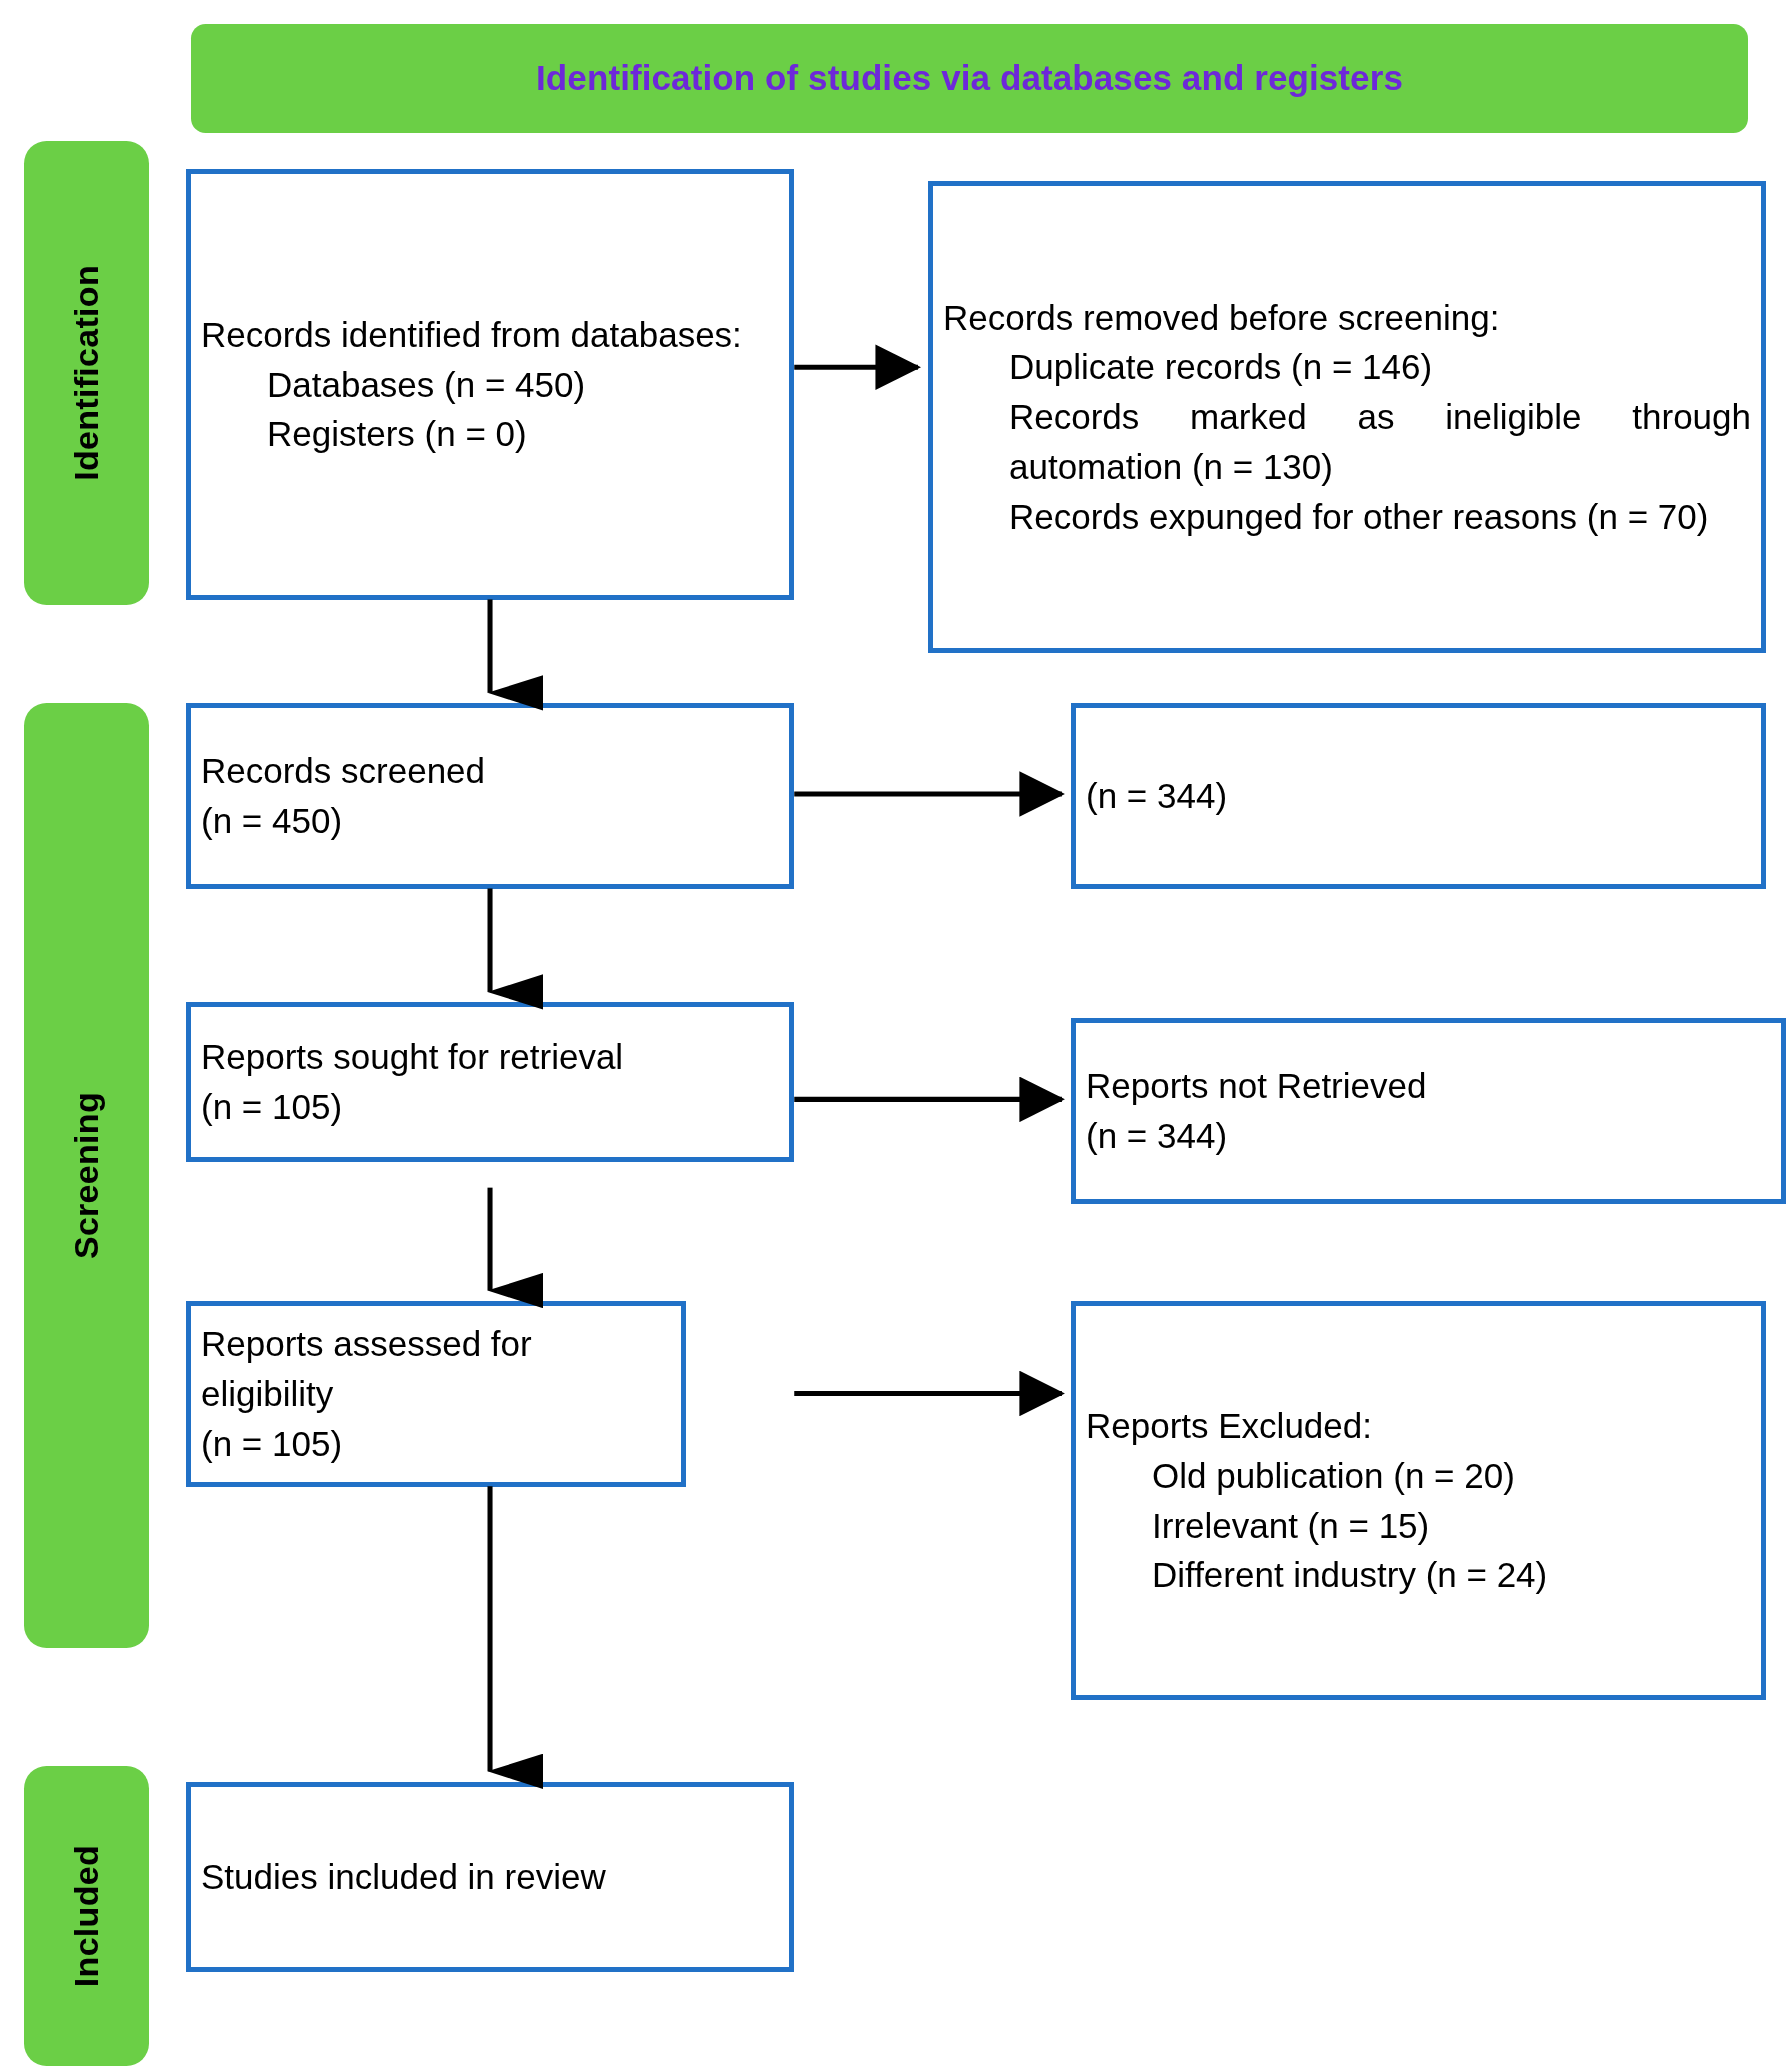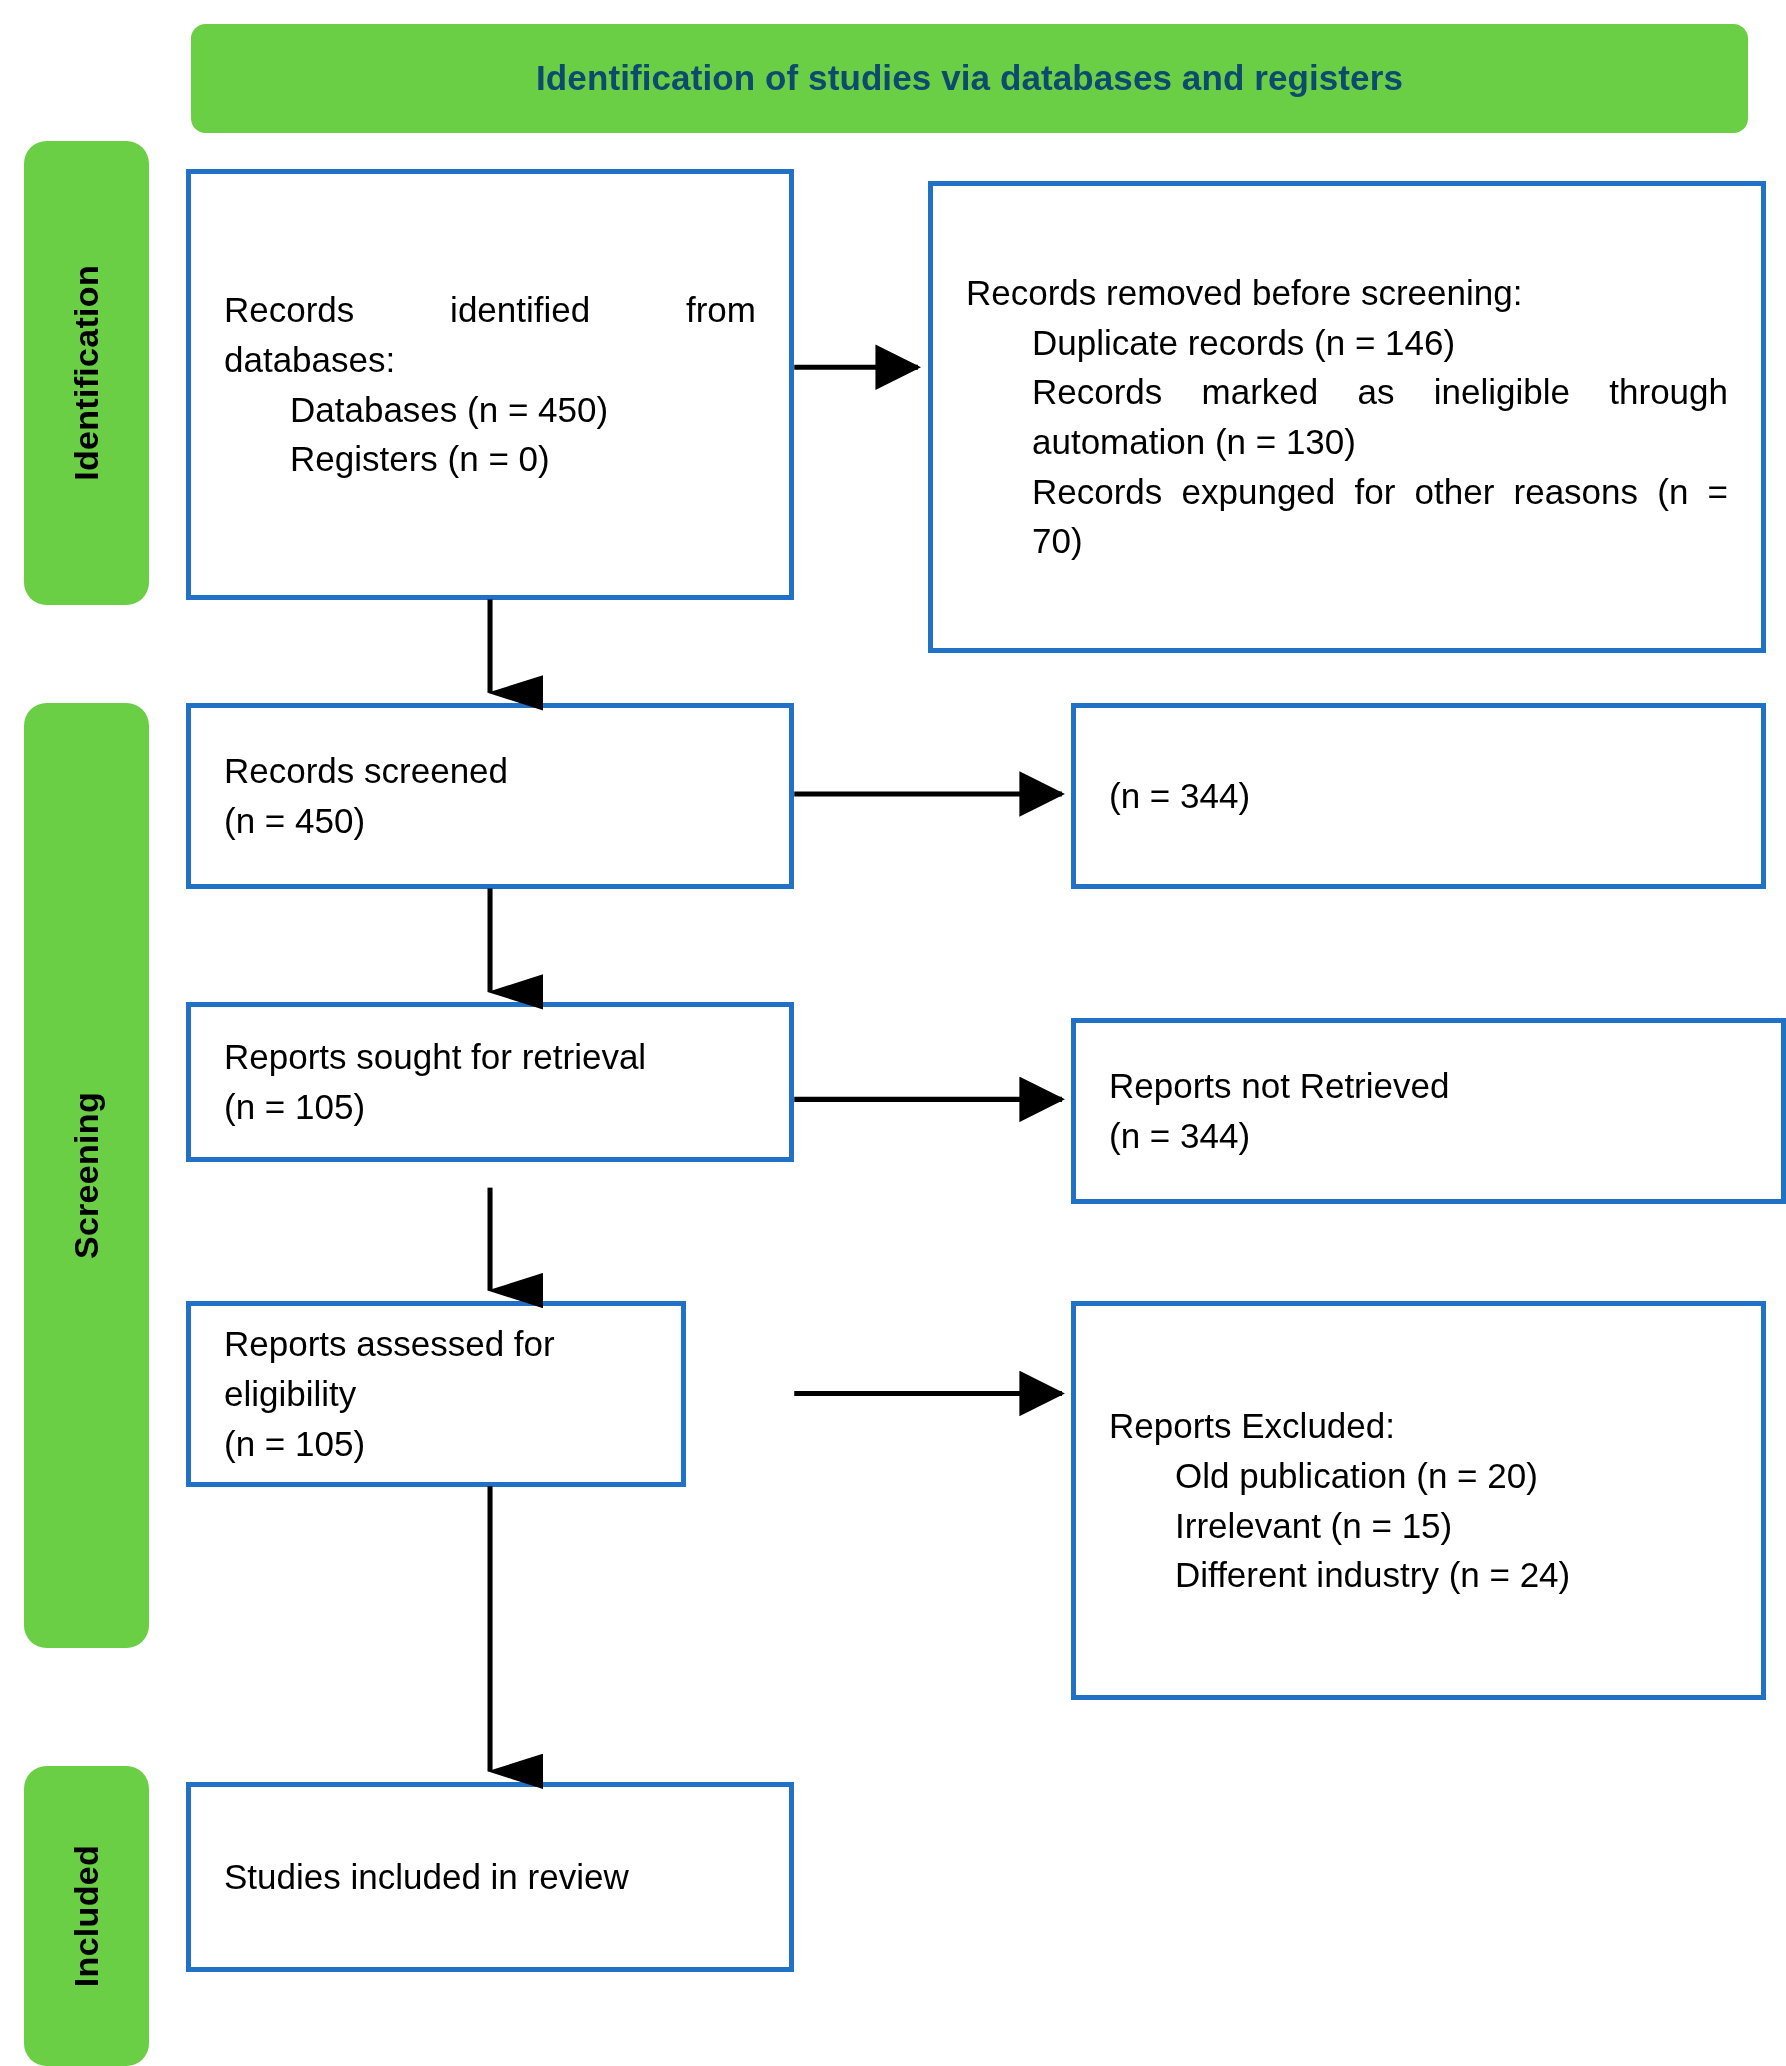--- a/index.html
+++ b/index.html
@@ -6,21 +6,21 @@
   body{width:1787px;height:2066px;position:relative;overflow:hidden;
        font-family:"Liberation Sans","DejaVu Sans",sans-serif;color:#000;}
 
   
   .banner{
     position:absolute;left:191px;top:23.6px;width:1557px;height:109px;
     background:#6BCF46;border-radius:14.6px;
     display:flex;align-items:center;justify-content:center;
   }
   .banner-title{
-    font-size:35px;font-weight:bold;letter-spacing:0.1px;color:#0c4a6e;
+    font-size:35px;font-weight:bold;letter-spacing:0.1px;color:#6d28d9;
     text-align:center;line-height:1.1;
   }
 
   
   .stage{
     position:absolute;left:23.6px;width:125px;
     background:#6BCF46;border-radius:22.5px;
     display:flex;align-items:center;justify-content:center;
   }
   .stage-label{
@@ -32,21 +32,21 @@
   #stage-screening{top:703px;height:945px;}
   #stage-included{top:1766px;height:300px;border-bottom-left-radius:22.5px;border-bottom-right-radius:22.5px;}
 
   
   .box{
     position:absolute;background:#ffffff;
     border:5px solid #2171C7;
     box-sizing:border-box;
     display:flex;flex-direction:column;justify-content:center;
   }
-  .box-inner{padding:0 33px;}
+  .box-inner{padding:0 10px;}
   .box p{margin:0;font-size:35px;line-height:1.42;color:#000;}
   .box p.just-nolast{text-align:justify;}
   .indent{padding-left:66px;}
   .indent-block{padding-left:66px;}
   .ital{}
 
   
   #box-identified      {left:186px; top:169px;  width:608px; height:431px;}
   #box-removed         {left:928px;top:181px;  width:838px; height:472px;}
   #box-screened        {left:186px; top:703px; width:608px; height:186px;}

